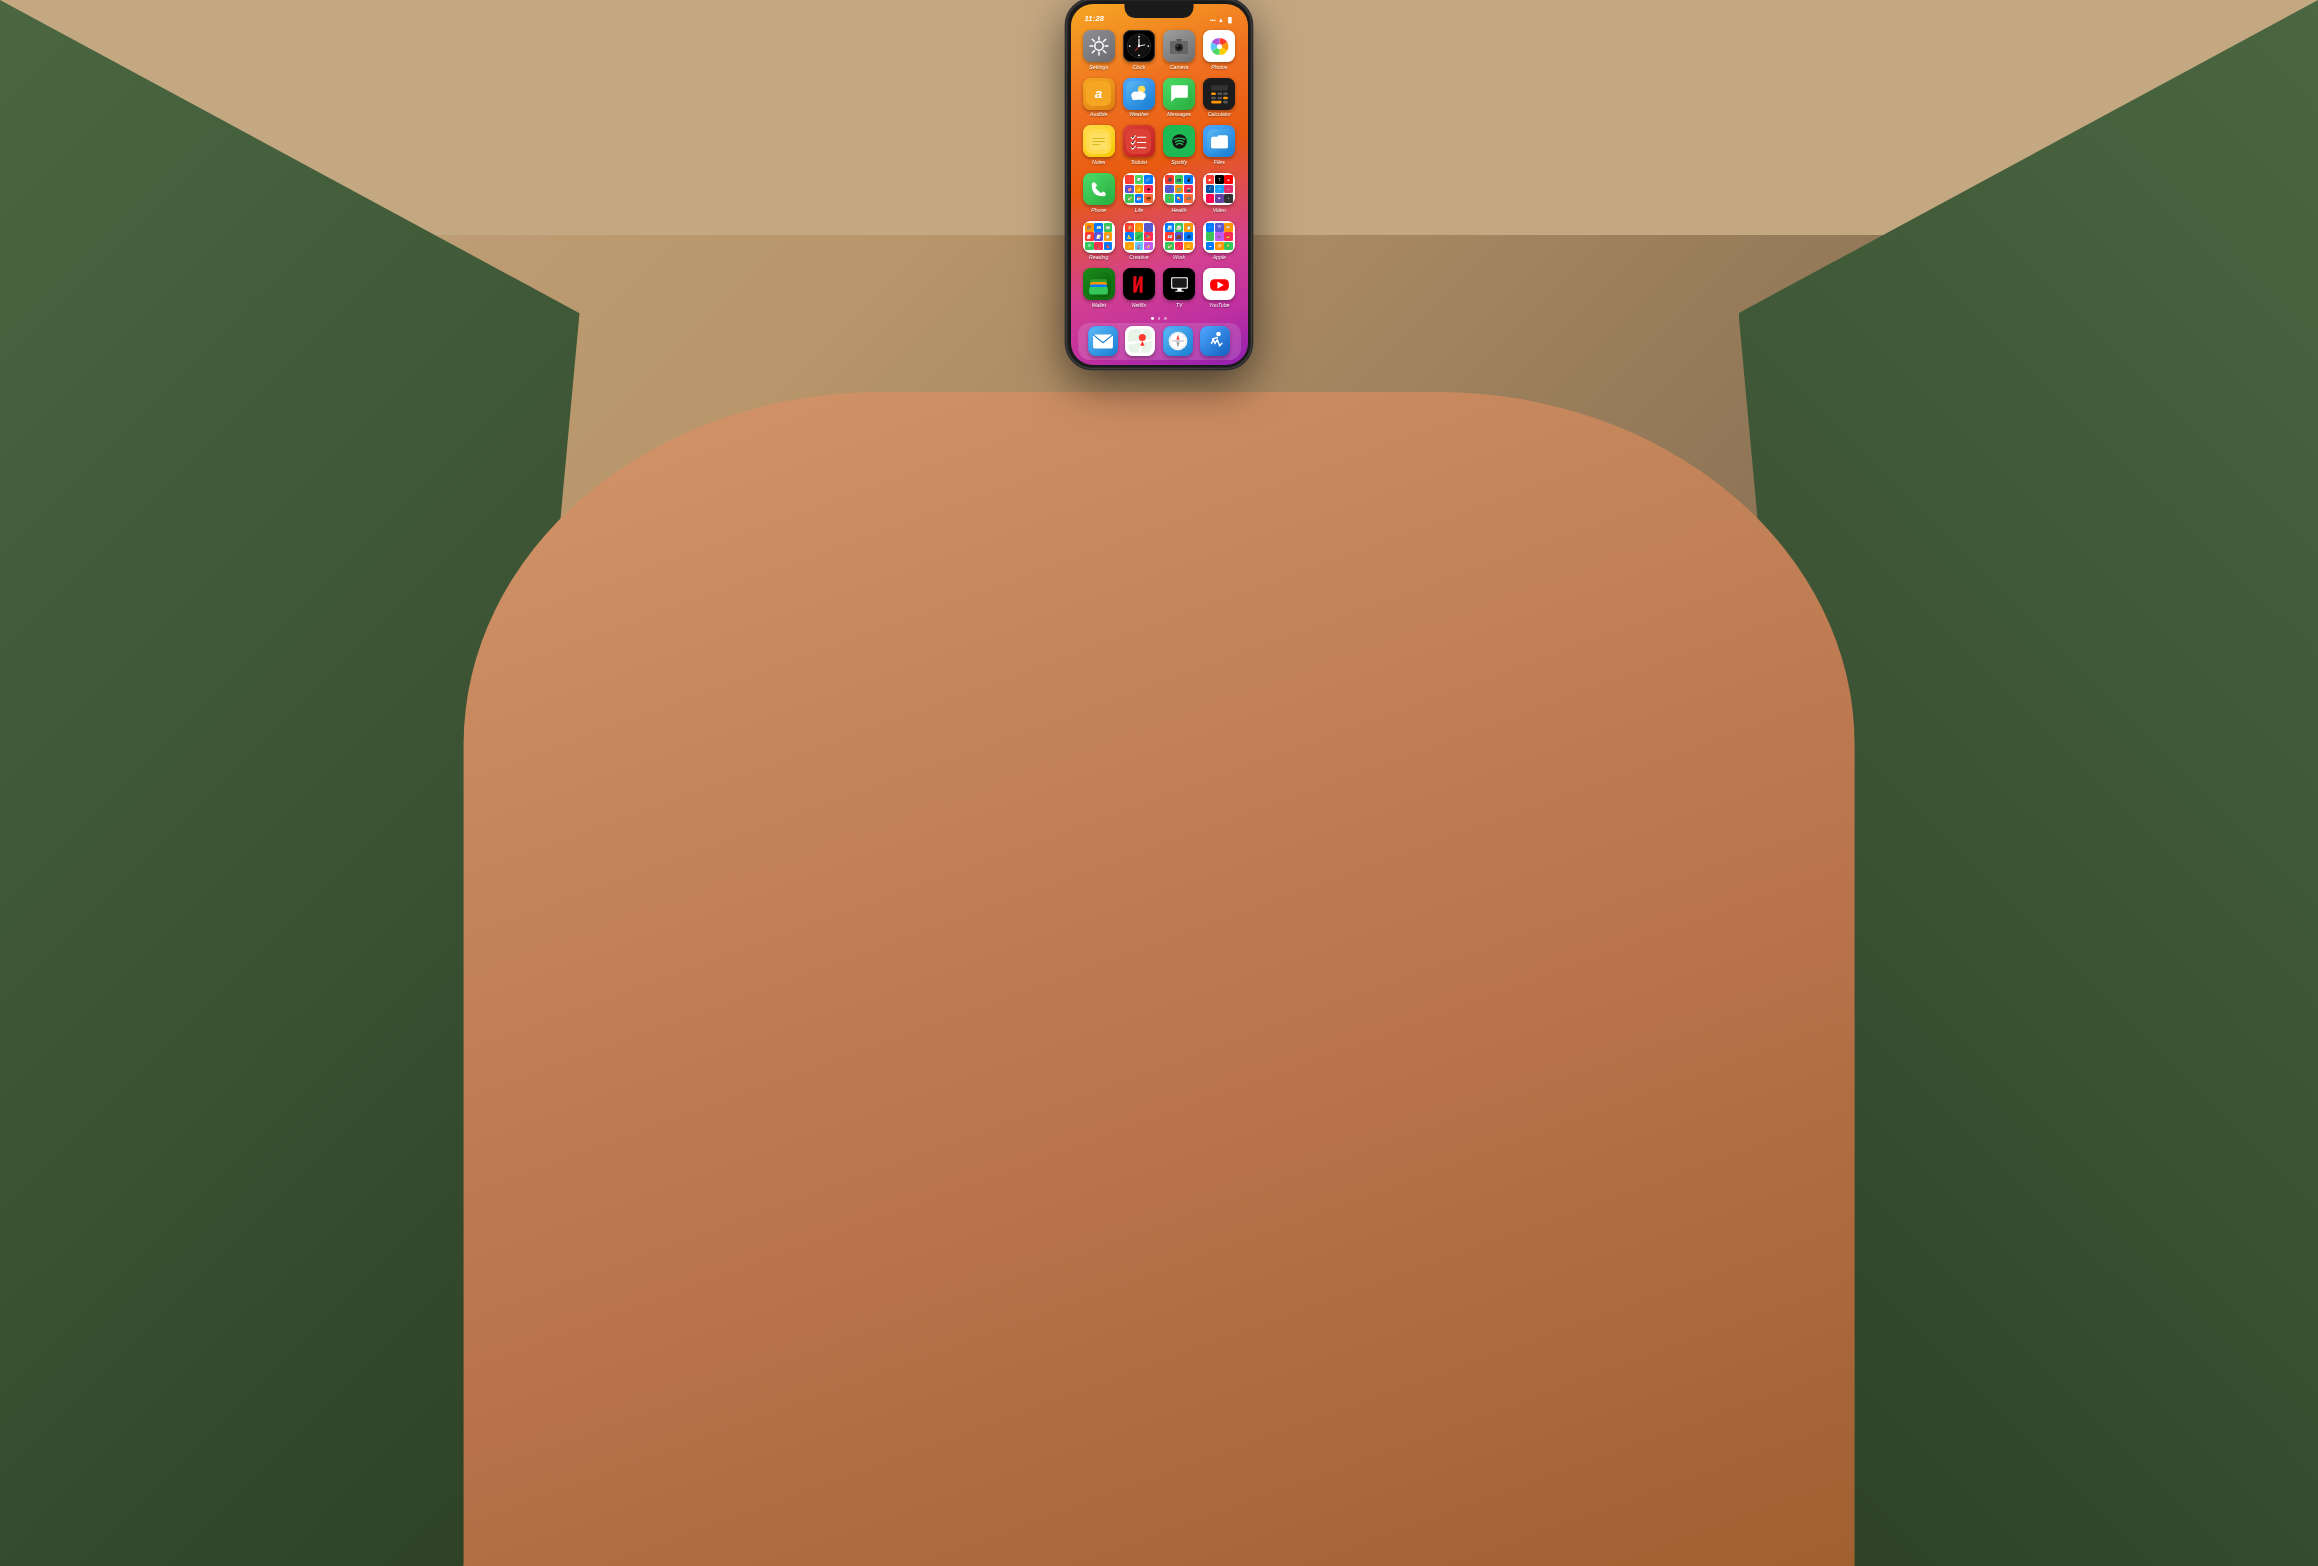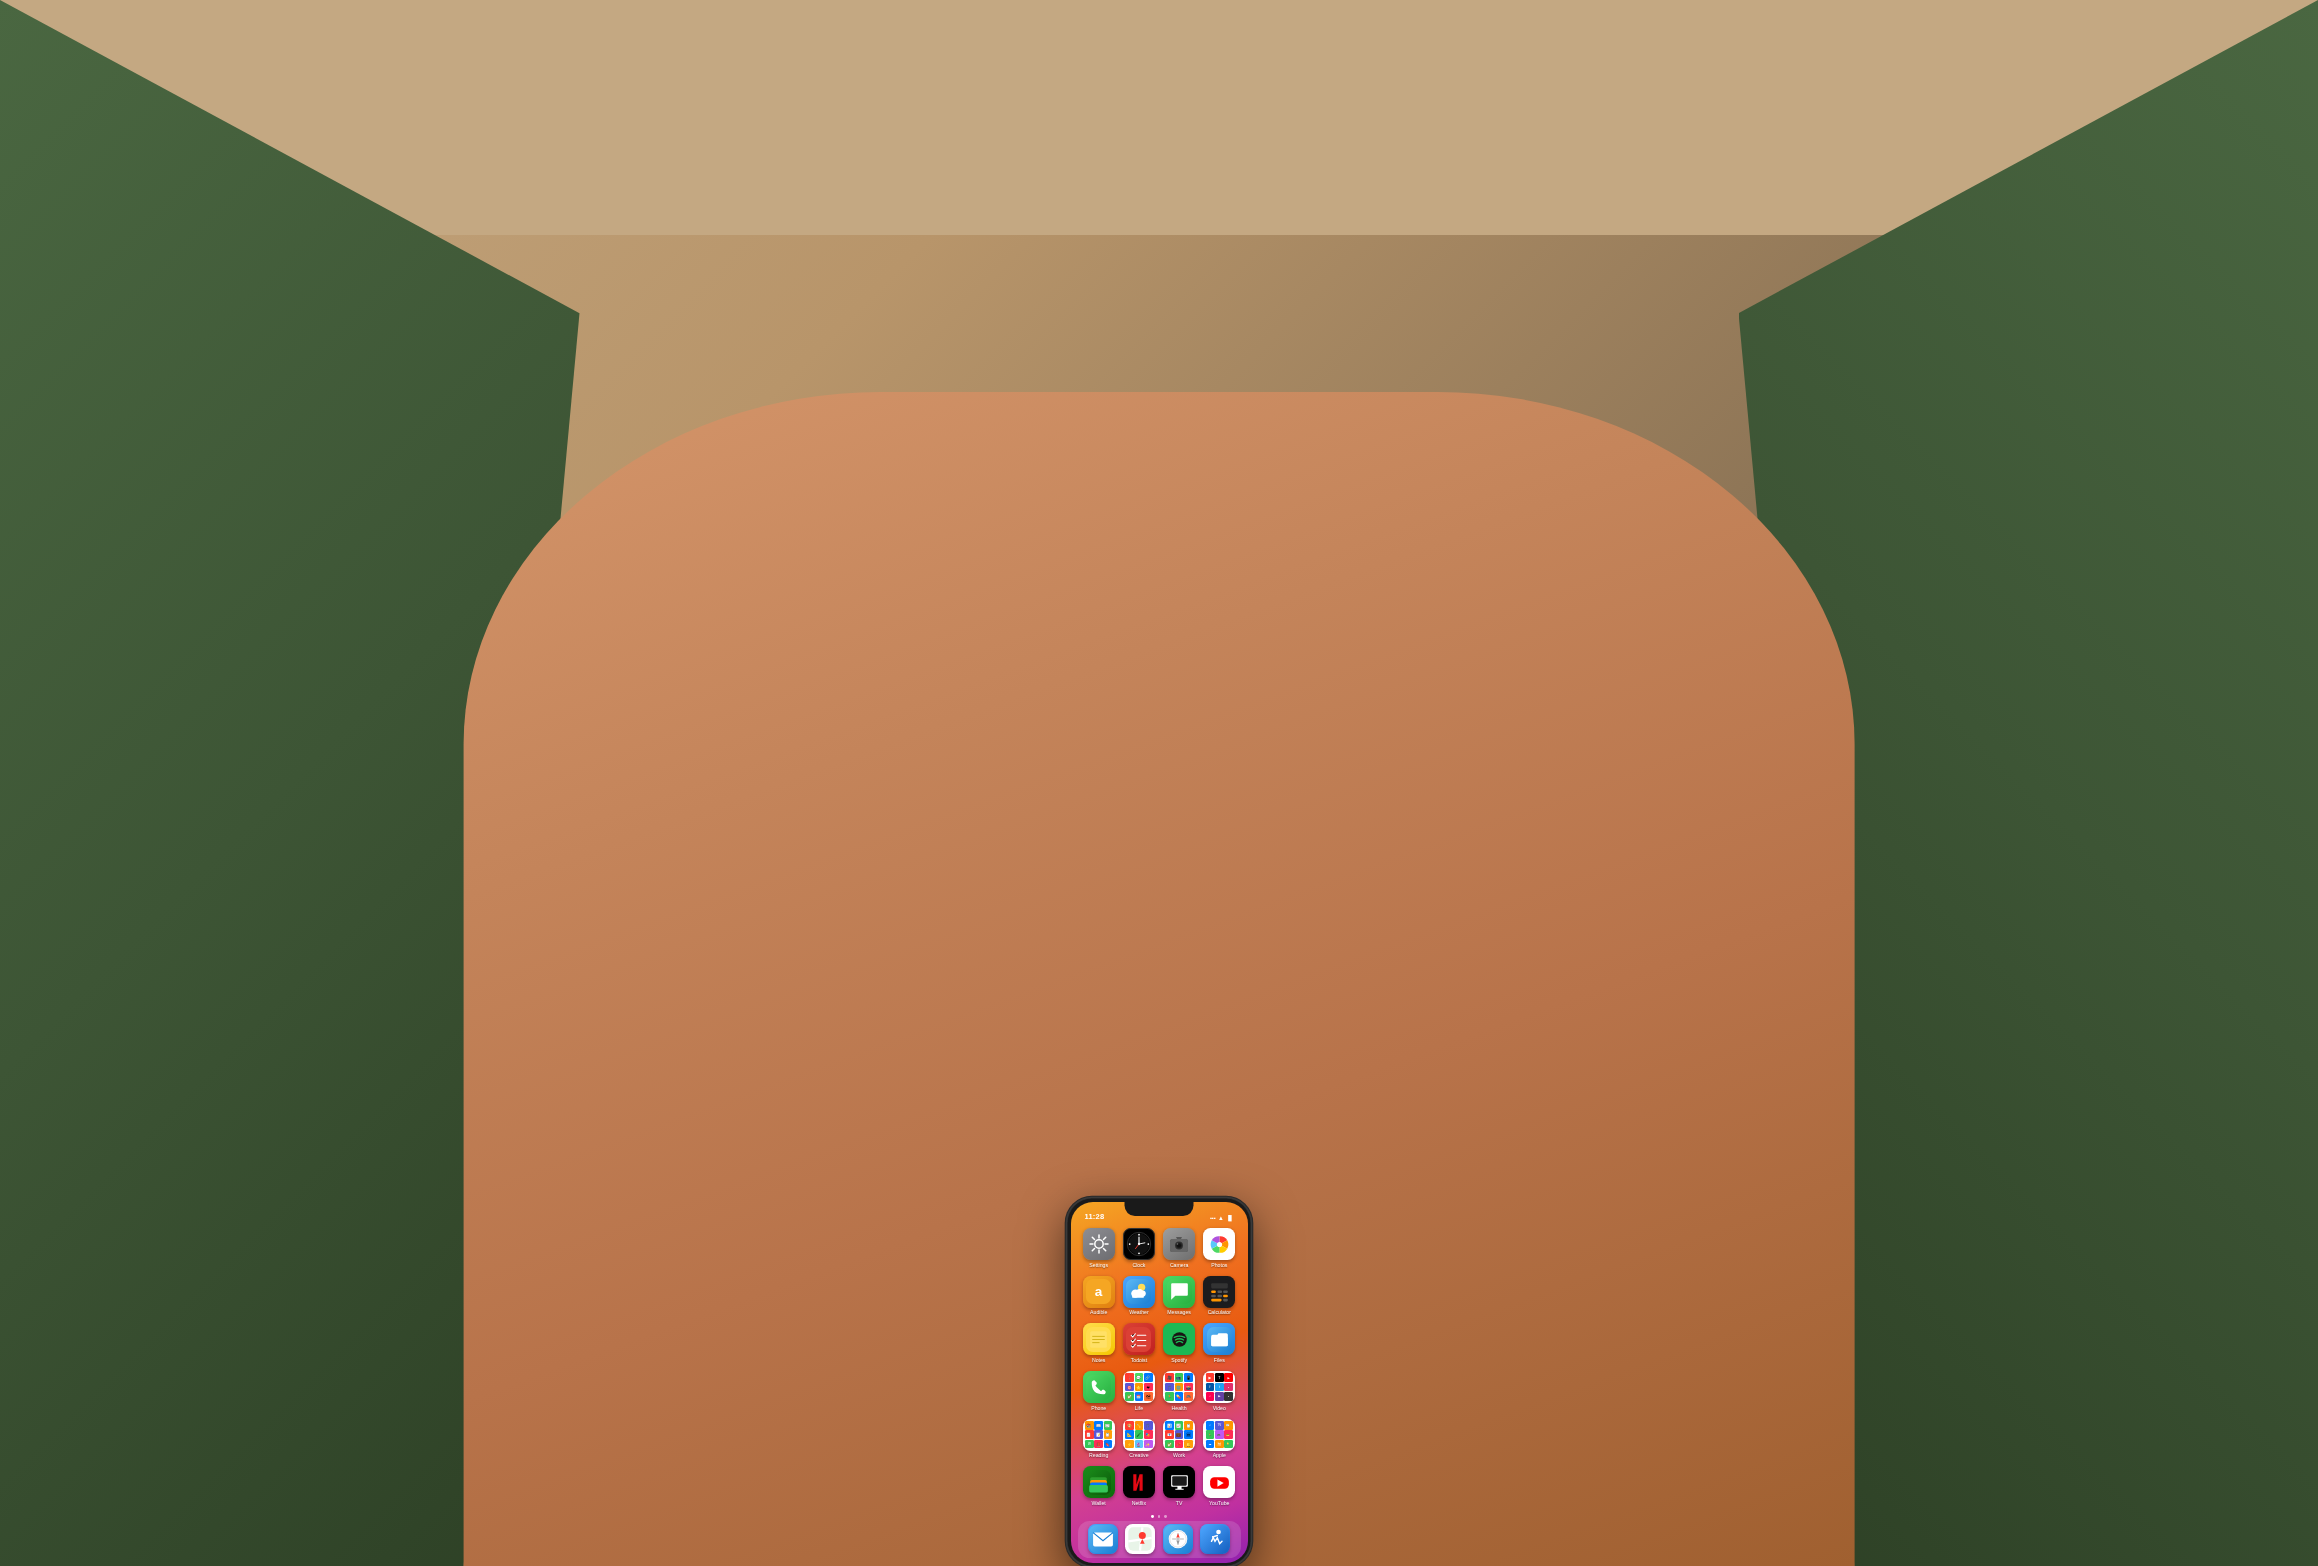--- a/index.html
+++ b/index.html
@@ -13,22 +13,23 @@
       font-family: -apple-system, BlinkMacSystemFont, 'SF Pro Display', 'Helvetica Neue', sans-serif;
       overflow: hidden;
     }
 
     .scene {
       position: relative;
       width: 100%;
       height: 100%;
       background: linear-gradient(135deg, #c4a882 0%, #b8956a 30%, #8B7355 60%, #6d5a3f 100%);
       display: flex;
-      align-items: flex-end;
+      align-items: flex-start;
       justify-content: center;
+      font-style: italic;
     }
 
     
     .hand-bg {
       position: absolute;
       bottom: 0;
       left: 50%;
       transform: translateX(-50%);
       width: 60%;
       height: 75%;

